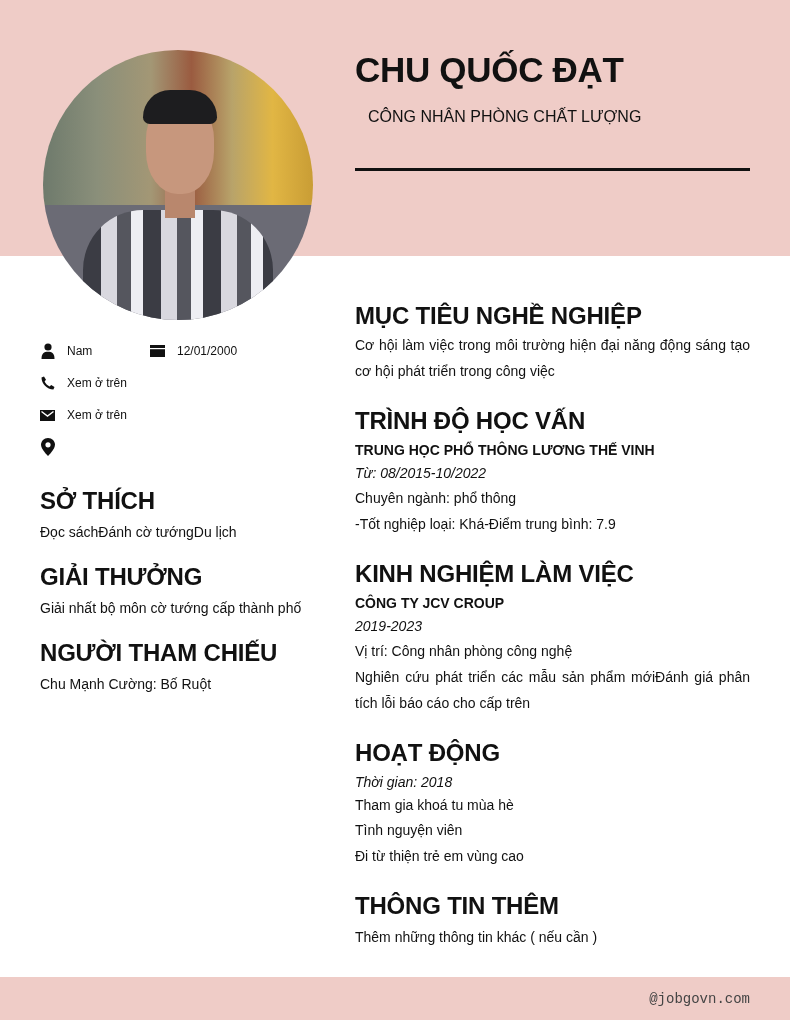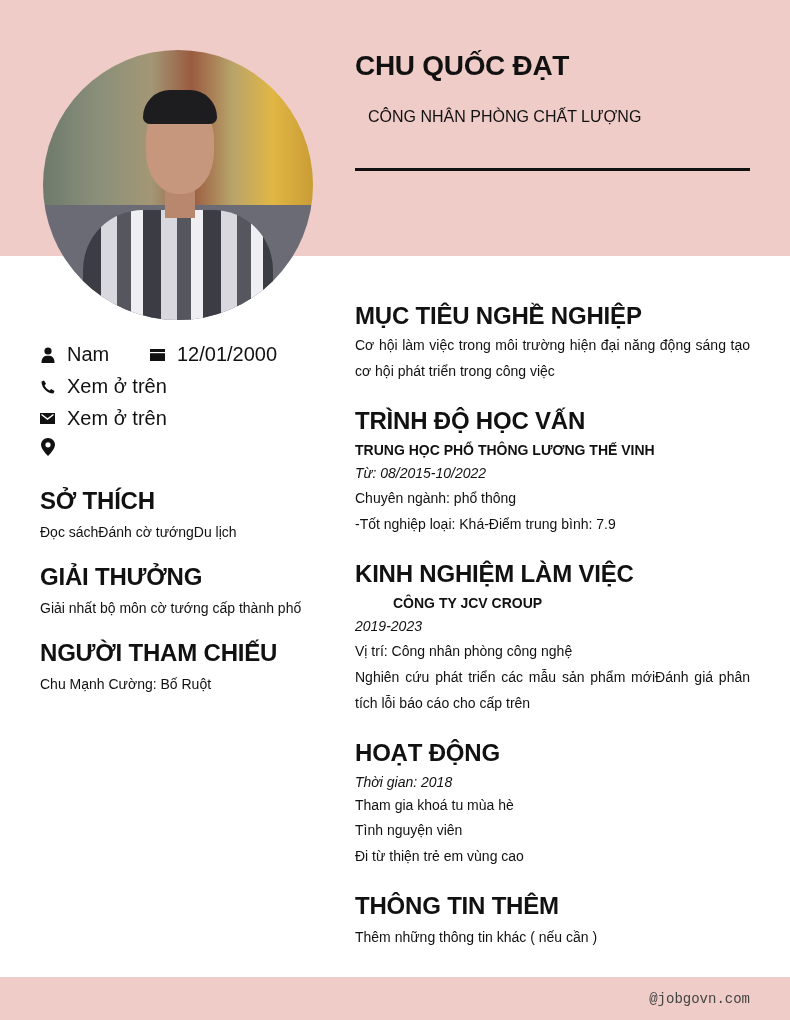--- a/index.html
+++ b/index.html
@@ -15,25 +15,25 @@
       radial-gradient(ellipse 34px 42px at 140px 100px, #c99e86 0%, #b58770 70%, transparent 72%),
       radial-gradient(ellipse 38px 20px at 138px 58px, #222 0%, #222 80%, transparent 82%),
       linear-gradient(180deg, transparent 0, transparent 155px, #6b6b75 155px),
       linear-gradient(90deg, #6e7a6c 0%, #8a8f7a 20%, #a39775 40%, #9a5b40 55%, #b8a36a 70%, #e1b644 85%, #c99d35 100%); }
   .photo .shirt { position: absolute; left: 40px; top: 160px; width: 190px; height: 140px; border-radius: 60px 60px 0 0;
     background: repeating-linear-gradient(90deg, #3b3c44 0 18px, #d9d8df 18px 34px, #55565e 34px 48px, #eeeef3 48px 60px); }
   .photo .face { position: absolute; left: 103px; top: 52px; width: 68px; height: 92px; border-radius: 40% 40% 46% 46%; background: #c7977d; }
   .photo .hair { position: absolute; left: 100px; top: 40px; width: 74px; height: 34px; border-radius: 40px 40px 10px 10px; background: #1d1d1f; }
   .photo .neck { position: absolute; left: 122px; top: 134px; width: 30px; height: 34px; background: #b9876d; }
 
-  .name { position: absolute; left: 355px; top: 50px; font-size: 28px; font-weight: 700; letter-spacing: -0.3px; }
+  .name { position: absolute; left: 355px; top: 50px; font-size: 35px; font-weight: 700; letter-spacing: -0.3px; }
   .job-title { position: absolute; left: 368px; top: 108px; font-size: 16px; font-weight: 400; }
   .title-rule { position: absolute; left: 355px; top: 168px; width: 395px; height: 3px; background: #111; }
 
-  .info-row { position: absolute; left: 40px; font-size: 20px; display: flex; align-items: center; }
+  .info-row { position: absolute; left: 40px; font-size: 12px; display: flex; align-items: center; }
   .info-row .ico { width: 15px; height: 16px; margin-right: 12px; display: inline-flex; align-items: center; justify-content: center; }
   .info-row svg { display: block; }
 
   .sec-title { position: absolute; font-size: 24px; font-weight: 700; letter-spacing: -0.2px; }
   .small { position: absolute; font-size: 14px; line-height: 26px; }
   .left-col .small { left: 40px; }
   .right { left: 355px; width: 395px; }
   .justify { text-align: justify; }
   .bold-sub { font-weight: 700; font-size: 14px; }
   .italic { font-style: italic; }
@@ -112,21 +112,21 @@
 <div class="sec-title right" style="top:302px;">MỤC TIÊU NGHỀ NGHIỆP</div>
 <div class="small right justify" style="top:332px;">Cơ hội làm việc trong môi trường hiện đại năng động sáng tạo cơ hội phát triển trong công việc</div>
 
 <div class="sec-title right" style="top:407px;">TRÌNH ĐỘ HỌC VẤN</div>
 <div class="small right bold-sub" style="top:437px;">TRUNG HỌC PHỔ THÔNG LƯƠNG THẾ VINH</div>
 <div class="small right italic" style="top:460px;">Từ: 08/2015-10/2022</div>
 <div class="small right" style="top:485px;">Chuyên ngành: phổ thông</div>
 <div class="small right" style="top:511px;">-Tốt nghiệp loại: Khá-Điểm trung bình: 7.9</div>
 
 <div class="sec-title right" style="top:560px;">KINH NGHIỆM LÀM VIỆC</div>
-<div class="small right bold-sub" style="top:590px;margin-left:38px;">CÔNG TY JCV CROUP</div>
+<div class="small right bold-sub" style="top:590px;">CÔNG TY JCV CROUP</div>
 <div class="small right italic" style="top:613px;">2019-2023</div>
 <div class="small right" style="top:638px;">Vị trí: Công nhân phòng công nghệ</div>
 <div class="small right justify" style="top:664px;">Nghiên cứu phát triển các mẫu sản phẩm mớiĐánh giá phân tích lỗi báo cáo cho cấp trên</div>
 
 <div class="sec-title right" style="top:739px;">HOẠT ĐỘNG</div>
 <div class="small right italic" style="top:769px;">Thời gian: 2018</div>
 <div class="small right" style="top:792px;">Tham gia khoá tu mùa hè</div>
 <div class="small right" style="top:817px;">Tình nguyện viên</div>
 <div class="small right" style="top:843px;">Đi từ thiện trẻ em vùng cao</div>
 

